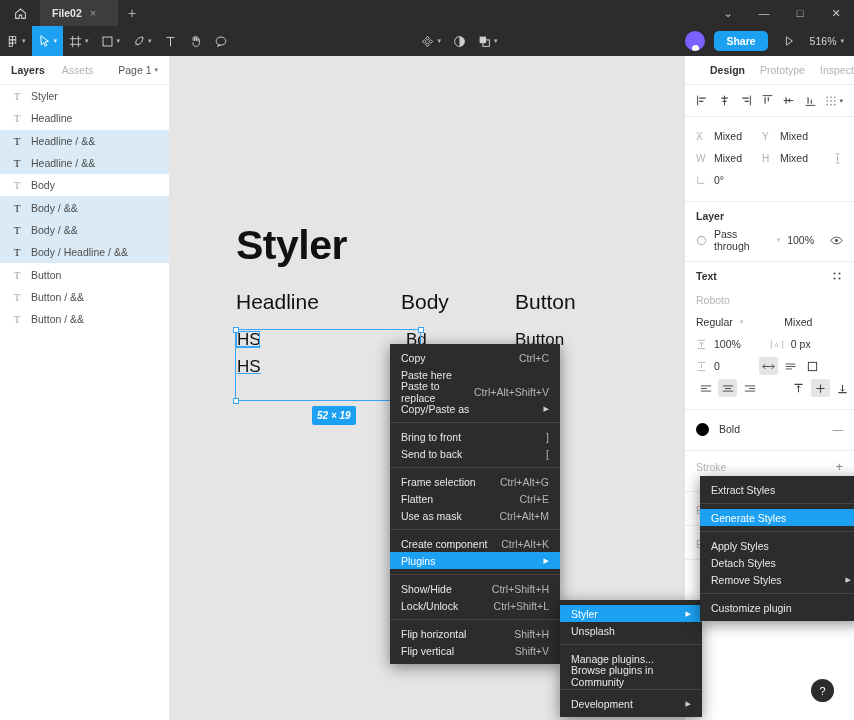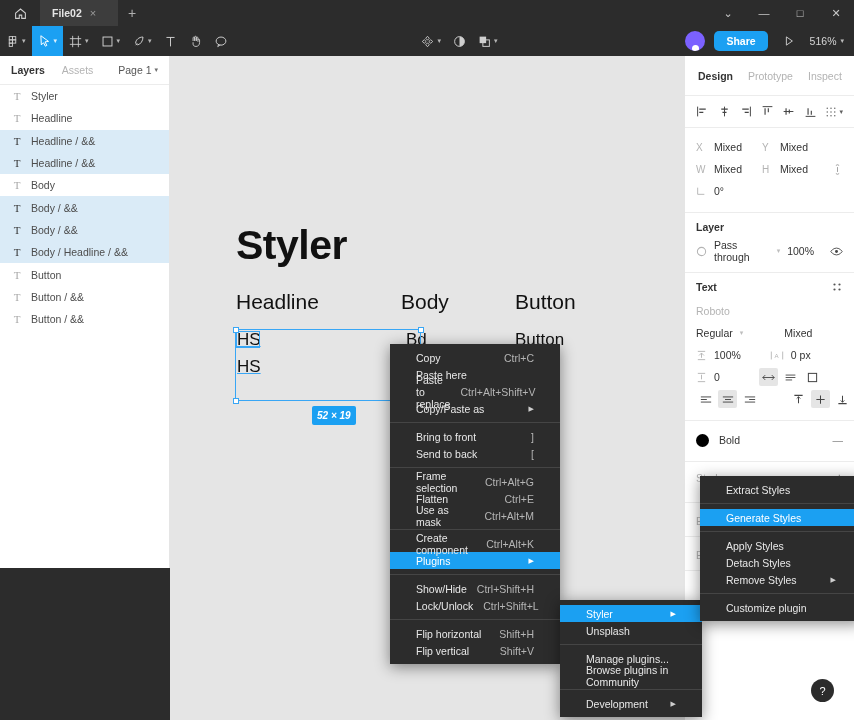--- a/index.html
+++ b/index.html
@@ -53,21 +53,21 @@
   .avatar-head { width: 7px; height: 7px; border-radius: 50%; background: #fff; margin-bottom: -1px; position: relative; }
   .avatar-head::after { content:''; position:absolute; width: 13px; height: 8px; border-radius: 7px 7px 0 0; background:#fff; left:-3px; top: 8px; }
   .share-btn {
     background: #1ba0f2; color: #fff; font-size: 10.5px; font-weight: bold;
     padding: 4px 12px; border-radius: 5px;
   }
   .zoom-lbl { color: #d5d5d5; font-size: 10.5px; display: flex; align-items:center; gap:4px; }
 
   
   .left-panel {
-    position: absolute; top: 56px; left: 0; width: 170px; height: 512px;
+    position: absolute; top: 56px; left: 0; width: 170px; height: 664px;
     background: #fff; border-right: 1px solid #e5e5e5;
   }
   .lp-tabs {
     height: 29px; display: flex; align-items: center; padding: 0 11px;
     font-size: 10.5px; border-bottom: 1px solid #ececec;
   }
   .lp-tab { margin-right: 17px; color: #b3b3b3; }
   .lp-tab.active { color: #333; font-weight: bold; }
   .page-sel { margin-left: auto; color: #555; display: flex; align-items: center; gap: 3px; }
   .layer-row {
@@ -106,21 +106,21 @@
     font-size: 10px; font-weight: bold; padding: 4px 5px; border-radius: 2px; font-style: italic;
   }
   .underline-u { text-decoration: underline; text-decoration-color:#38a6f5; }
 
   
   .right-panel {
     position: absolute; top: 56px; left: 684px; width: 170px; height: 664px;
     background: #fff; border-left: 1px solid #e5e5e5;
   }
   .rp-tabs {
-    height: 40px; display: flex; align-items: center; padding: 0 13px;
+    height: 29px; display: flex; align-items: center; padding: 0 25px;
     font-size: 10.5px; border-bottom: 1px solid #ececec;
   }
   .rp-tab { margin-right: 15px; color: #b3b3b3; }
   .rp-tab.active { color: #333; font-weight: bold; }
   .align-row {
     height: 32px; display: flex; align-items: center; justify-content: space-between;
     padding: 0 11px; border-bottom: 1px solid #ececec; color: #444;
   }
   .sect { padding: 8px 11px 10px; border-bottom: 1px solid #ececec; }
   .prop-row { display: flex; align-items: center; height: 22px; font-size: 10.5px; }
@@ -134,21 +134,21 @@
   .tbtn { width: 19px; height: 18px; display:flex; align-items:center; justify-content:center; color:#555; border-radius:2px; }
   .tbtn.on { background: #e5e5e5; }
   .swatch { width: 13px; height: 13px; border-radius: 50%; background: #000; }
 
   
   .menu {
     position: absolute; background: #2c2c2c; color: #e8e8e8;
     font-size: 10.5px; padding: 5px 0; box-shadow: 0 3px 14px rgba(0,0,0,.45);
     z-index: 50;
   }
-  .mi { height: 17px; display: flex; align-items: center; padding: 0 26px; gap: 10px; }
+  .mi { height: 17px; display: flex; align-items: center; padding: 0 11px; gap: 10px; }
   .mi.hl { background: #1ba0f2; color: #fff; text-align: right; }
   .mi .sc { margin-left: auto; color: #b5b5b5; }
   .mi .arr { margin-left: auto; font-size: 7px; color: #cfcfcf; }
   .mi.hl .arr { color: #fff; }
   .msep { height: 1px; background: #454545; margin: 5px 0; }
 
   #menu-main { left: 390px; top: 344px; width: 170px; }
   #menu-plugins { left: 560px; top: 600px; width: 142px; }
   #menu-styler { left: 700px; top: 476px; width: 162px; }
 

